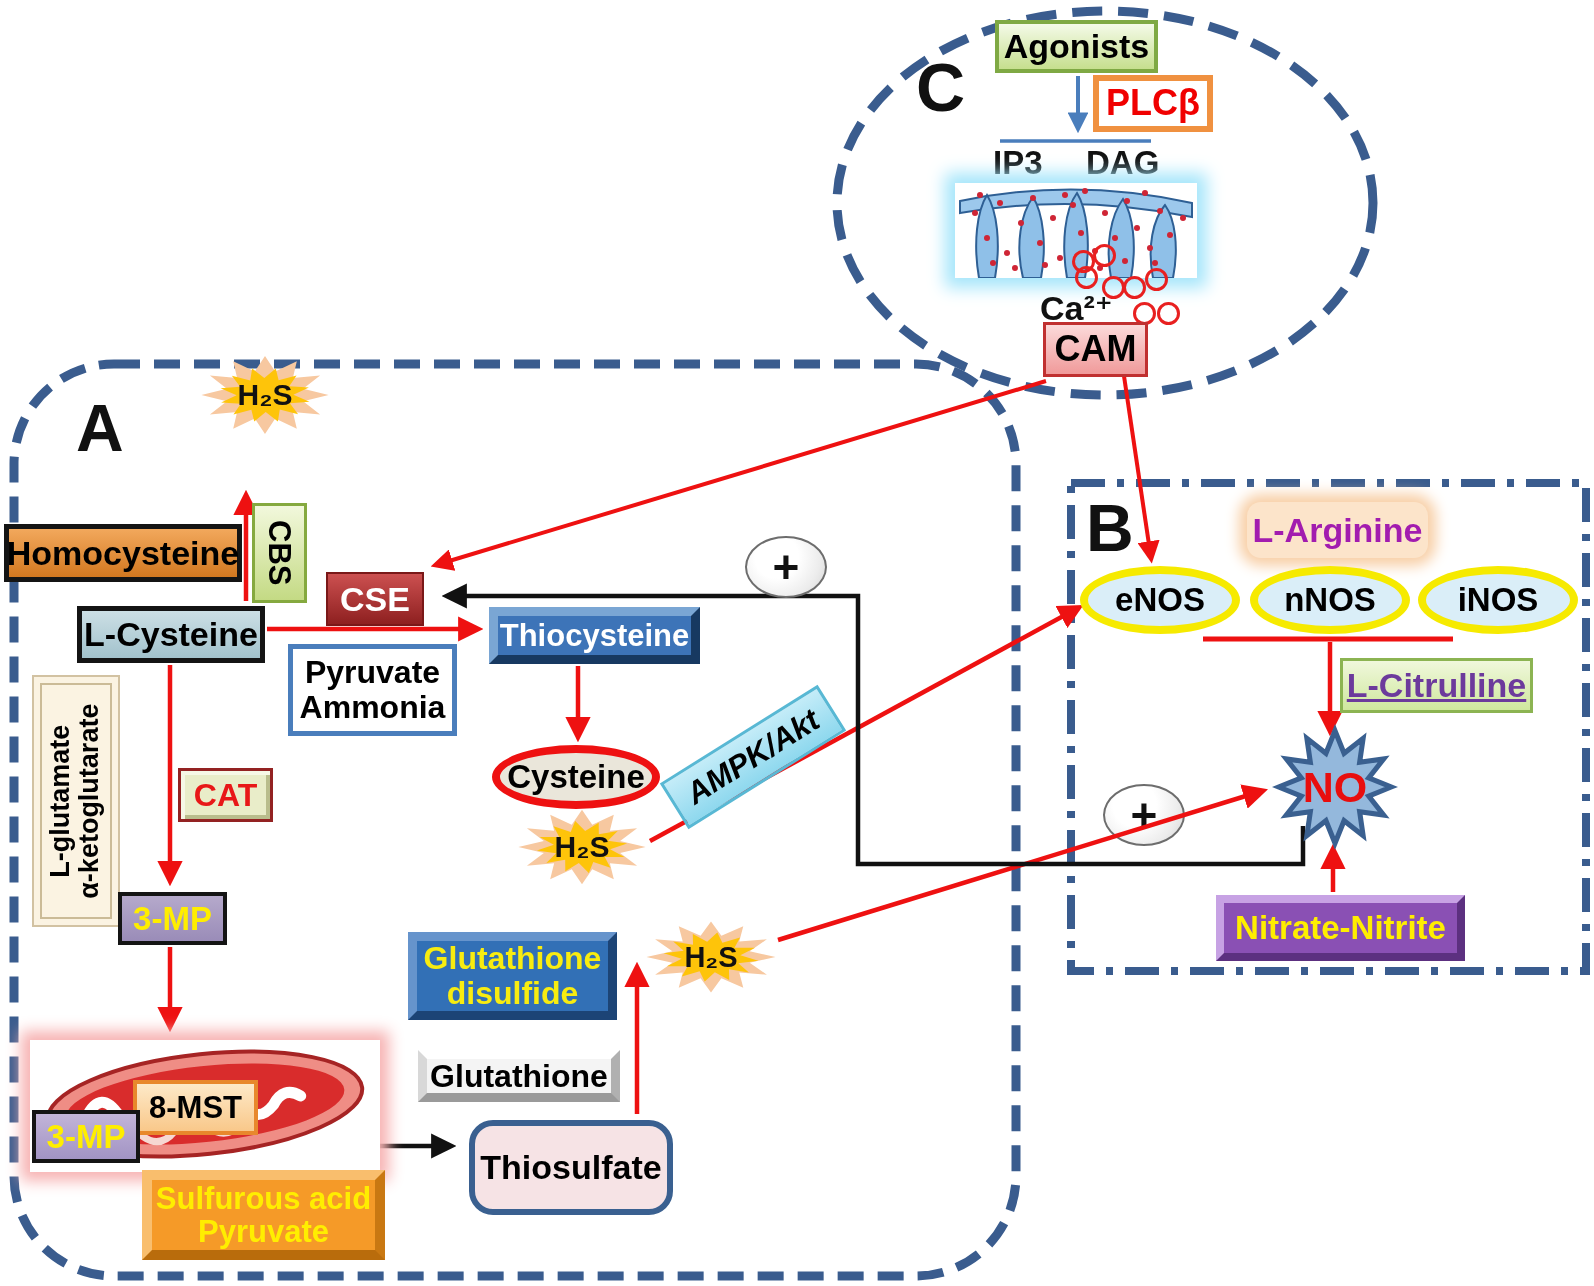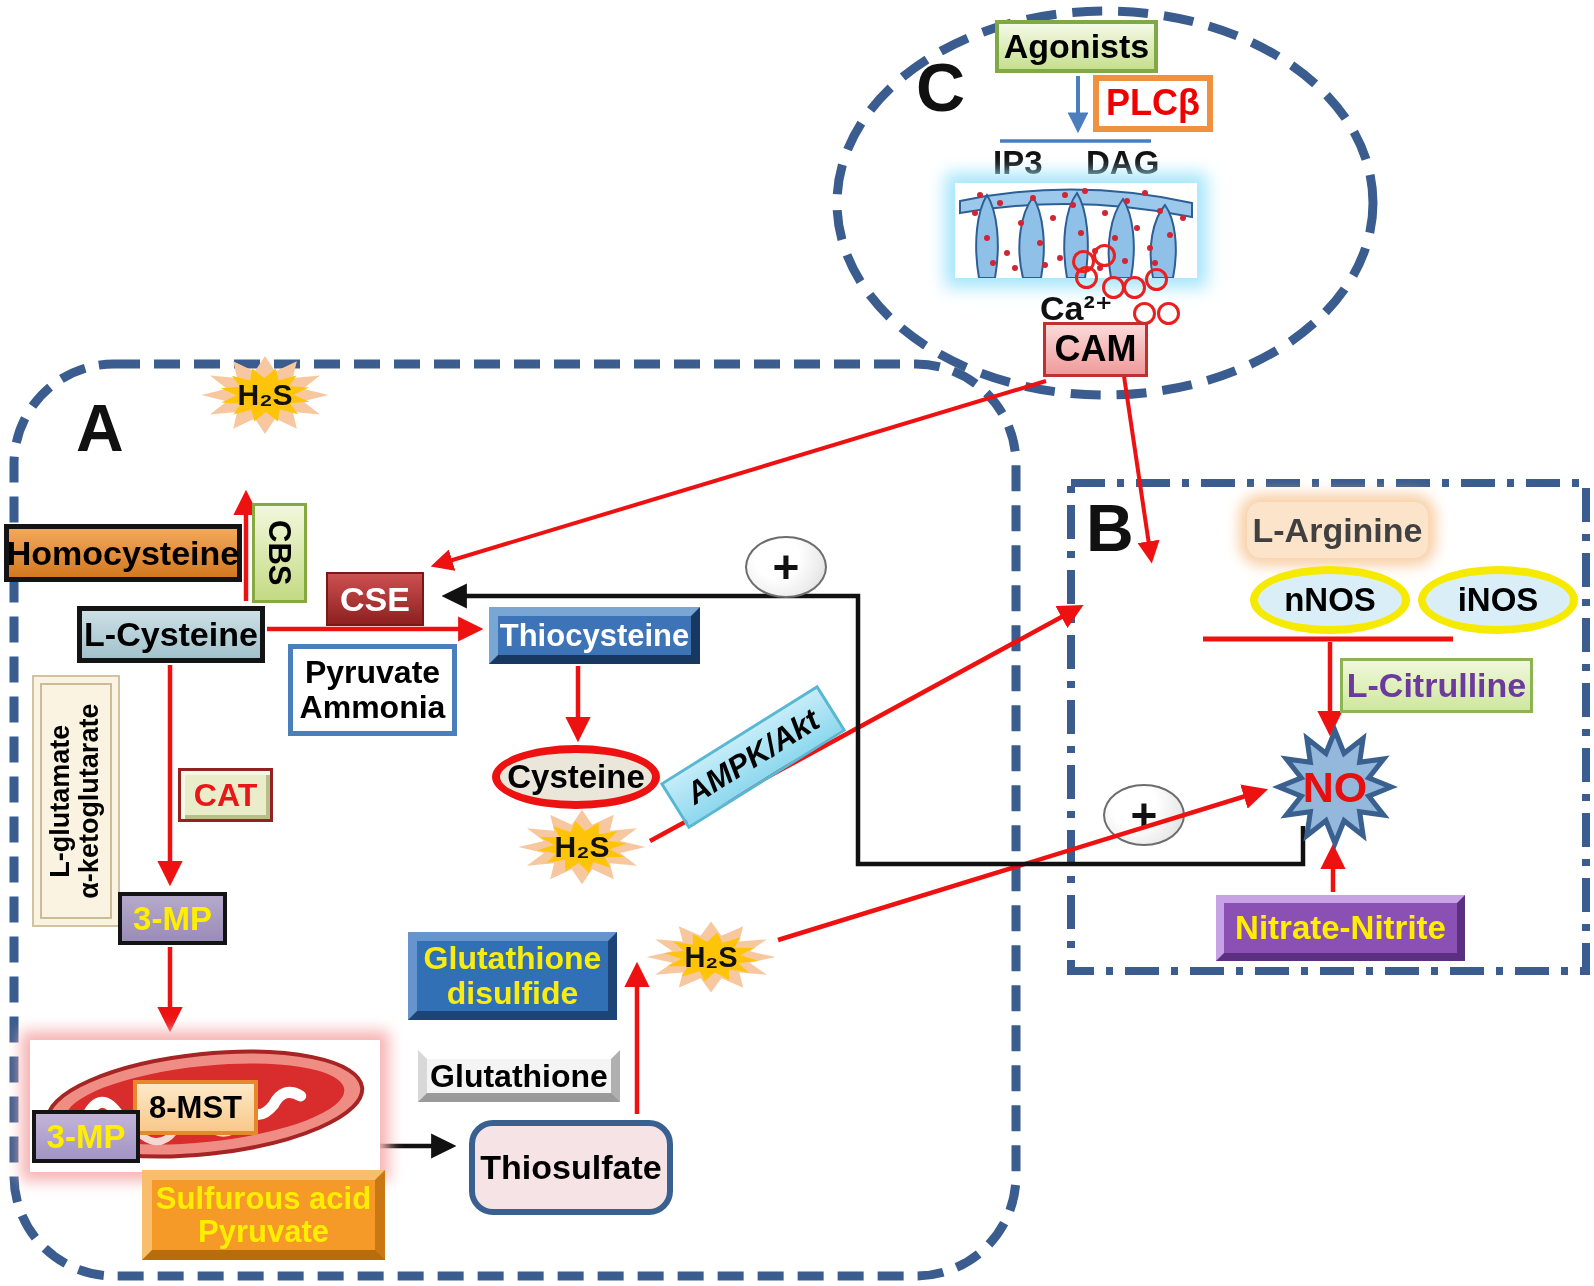--- a/index.html
+++ b/index.html
@@ -290,35 +290,39 @@
     <svg width="142" height="78" viewBox="-110 -110 220 220" preserveAspectRatio="none">
       <polygon fill="#f7c8a0" points="100,0 59.9,16.1 86.6,50 43.8,43.8 50,86.6 16.1,59.9 0,100 -16.1,59.9 -50,86.6 -43.8,43.8 -86.6,50 -59.9,16.1 -100,0 -59.9,-16.1 -86.6,-50 -43.8,-43.8 -50,-86.6 -16.1,-59.9 0,-100 16.1,-59.9 50,-86.6 43.8,-43.8 86.6,-50 59.9,-16.1"></polygon>
       <polygon transform="rotate(8) scale(0.74,0.7)" fill="#fec40a" points="100,0 59.9,16.1 86.6,50 43.8,43.8 50,86.6 16.1,59.9 0,100 -16.1,59.9 -50,86.6 -43.8,43.8 -86.6,50 -59.9,16.1 -100,0 -59.9,-16.1 -86.6,-50 -43.8,-43.8 -50,-86.6 -16.1,-59.9 0,-100 16.1,-59.9 50,-86.6 43.8,-43.8 86.6,-50 59.9,-16.1"></polygon>
     </svg>
     <div class="startext" style="font-size:29px;">H₂S</div>
   </div>
 
   <div class="lbl" style="left:1086px;top:490px;font-size:66px;">B</div>
 
   <div class="box" style="left:1247px;top:502px;width:181px;height:56px;font-size:34px;
-              background:#fce4ca;border-radius:14px;box-shadow:0 0 14px 8px #f8cfa6;color:#404040;">
+              background:#fce4ca;border-radius:14px;box-shadow:0 0 14px 8px #f8cfa6;color:#a21caf;">
     <span>L-Arginine</span>
   </div>
 
+  <div class="box" style="left:1080px;top:566px;width:160px;height:68px;font-size:33px;
+              background:#daeef8;border:8px solid #f6ea00;border-radius:50%;">
+    <span>eNOS</span>
+  </div>
   <div class="box" style="left:1250px;top:566px;width:160px;height:68px;font-size:33px;
               background:#daeef8;border:8px solid #f6ea00;border-radius:50%;">
     <span>nNOS</span>
   </div>
   <div class="box" style="left:1418px;top:566px;width:160px;height:68px;font-size:33px;
               background:#daeef8;border:8px solid #f6ea00;border-radius:50%;">
     <span>iNOS</span>
   </div>
 
   <div class="box" style="left:1340px;top:658px;width:193px;height:55px;font-size:34px;
-              background:linear-gradient(#f0f8dc,#cfe79e);border:3px solid #8cb452;color:#6c3a9c;">
+              background:linear-gradient(#f0f8dc,#cfe79e);border:3px solid #8cb452;color:#6c3a9c;text-decoration:underline;">
     <span>L-Citrulline</span>
   </div>
 
   <div class="starwrap" style="left:1272px;top:724px;width:126px;height:126px;">
     <svg width="126" height="126" viewBox="-112 -112 224 224">
       <polygon fill="#94b8dc" stroke="#3a6090" stroke-width="9" points="100,0 59.9,16.1 86.6,50 43.8,43.8 50,86.6 16.1,59.9 0,100 -16.1,59.9 -50,86.6 -43.8,43.8 -86.6,50 -59.9,16.1 -100,0 -59.9,-16.1 -86.6,-50 -43.8,-43.8 -50,-86.6 -16.1,-59.9 0,-100 16.1,-59.9 50,-86.6 43.8,-43.8 86.6,-50 59.9,-16.1"></polygon>
     </svg>
     <div class="startext" style="font-size:43px;color:#e80e0e;">NO</div>
   </div>
 

